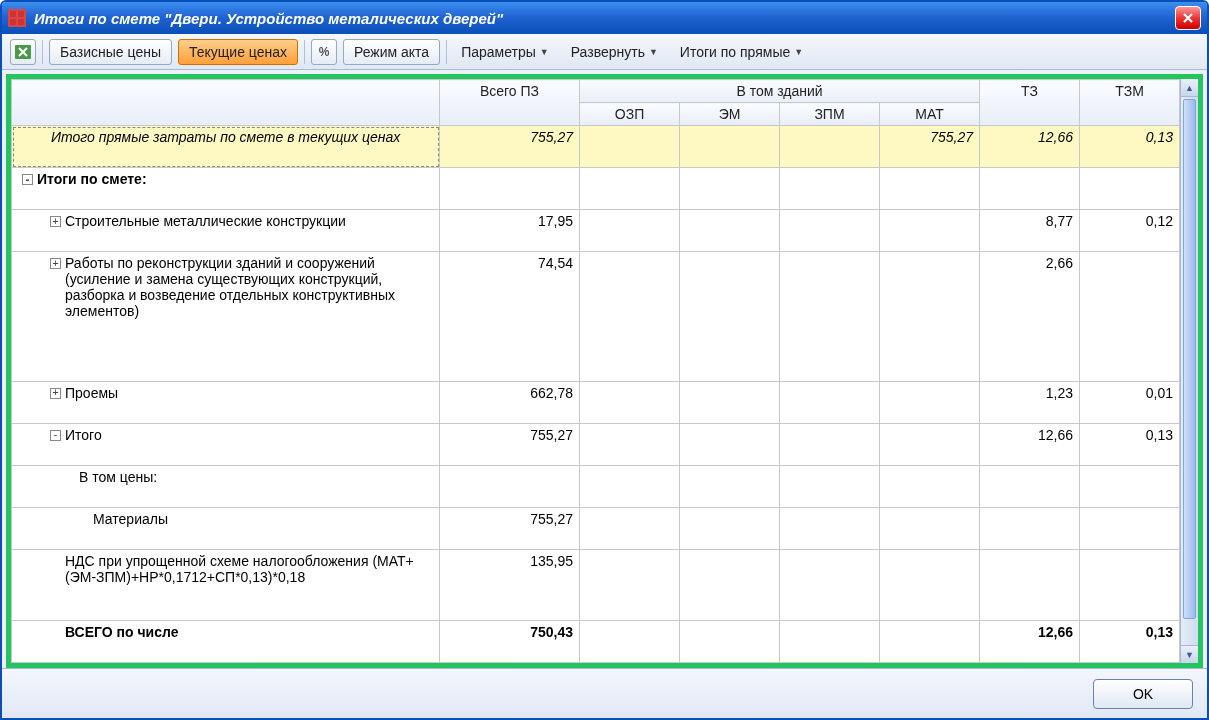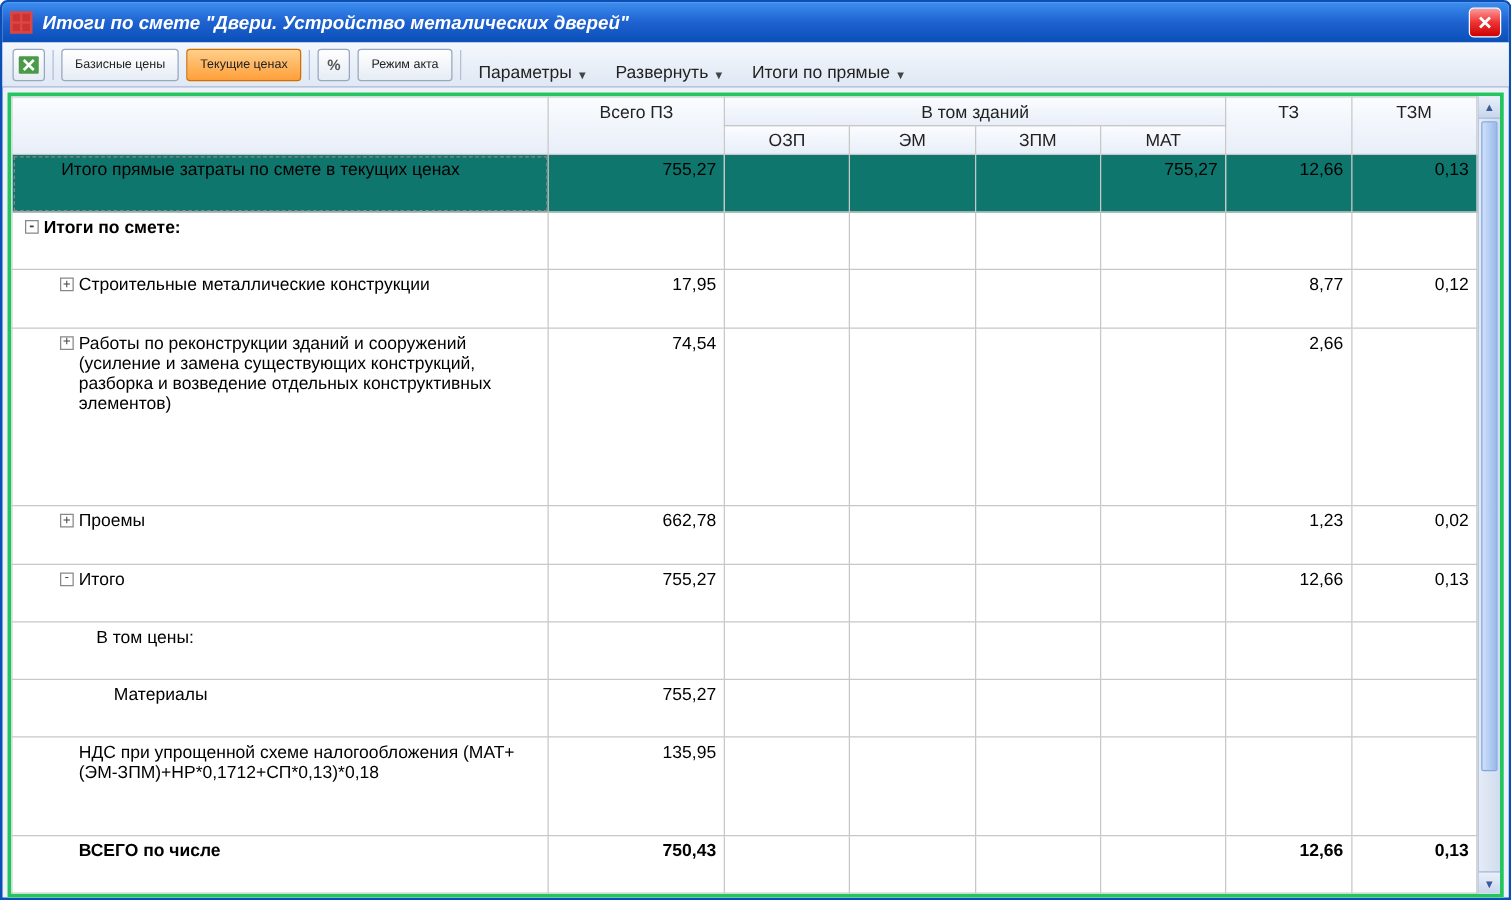--- a/index.html
+++ b/index.html
@@ -85,45 +85,45 @@
   }
   .tb-btn {
     height: 26px;
     padding: 0 10px;
     border: 1px solid #98a8c0;
     border-radius: 3px;
     background: linear-gradient(to bottom, #fff, #e6ecf5);
     display: flex;
     align-items: center;
     cursor: pointer;
-    font-size: 10px;
+    font-size: 14px;
     color: #222;
   }
   .tb-btn.active {
     background: linear-gradient(to bottom, #ffcf8a, #ff9f3a);
     border-color: #d07000;
   }
   .tb-menu {
     height: 26px;
     padding: 0 8px;
     display: flex;
-    align-items: flex-end;
+    align-items: center;
     cursor: pointer;
     font-size: 14px;
     color: #222;
     gap: 4px;
   }
   .tb-menu .caret {
     font-size: 9px;
     color: #444;
   }
   .grid-wrap {
     flex: 1;
     margin: 4px 4px 0 4px;
-    border: 3px solid #22c55e;
+    border: 5px solid #22c55e;
     background: #fff;
     overflow: hidden;
     display: flex;
   }
   .grid-scroll {
     flex: 1;
     overflow: hidden;
     position: relative;
     display: flex;
   }
@@ -142,21 +142,21 @@
     background: linear-gradient(to bottom, #fafcff, #e8eef8);
     font-weight: normal;
     text-align: center;
     color: #222;
   }
   col.c-name { width: 428px; }
   col.c-num { width: 140px; }
   col.c-num2 { width: 100px; }
   td.num { text-align: right; }
   td.name { text-align: left; }
-  tr.highlight td { background: #0f766e; }
+  tr.highlight td { background: #fef9c3; font-style: italic; }
   tr.highlight td.name {
     outline: 1px dashed #888;
     outline-offset: -2px;
   }
   tr.bold td { font-weight: bold; }
   .tree-cell {
     display: flex;
     align-items: flex-start;
     gap: 4px;
   }
@@ -377,21 +377,21 @@
                   <span class="tree-toggle">+</span>
                   <span class="tree-text">Проемы</span>
                 </div>
               </td>
               <td class="num">662,78</td>
               <td class="num"></td>
               <td class="num"></td>
               <td class="num"></td>
               <td class="num"></td>
               <td class="num">1,23</td>
-              <td class="num">0,02</td>
+              <td class="num">0,01</td>
             </tr>
             <tr>
               <td class="name">
                 <div class="tree-cell">
                   <span class="tree-pad" style="width: 28px;"></span>
                   <span class="tree-toggle">-</span>
                   <span class="tree-text">Итого</span>
                 </div>
               </td>
               <td class="num">755,27</td>
@@ -469,14 +469,17 @@
           </tbody>
       </table>
     </div>
     <div class="vscroll">
       <div class="sbtn">▲</div>
       <div class="thumb"></div>
       <div class="sbtn down">▼</div>
     </div>
   </div>
 
+  <div class="footer">
+    <button class="ok-btn">OK</button>
+  </div>
 
 </div>
 
 </body></html>

